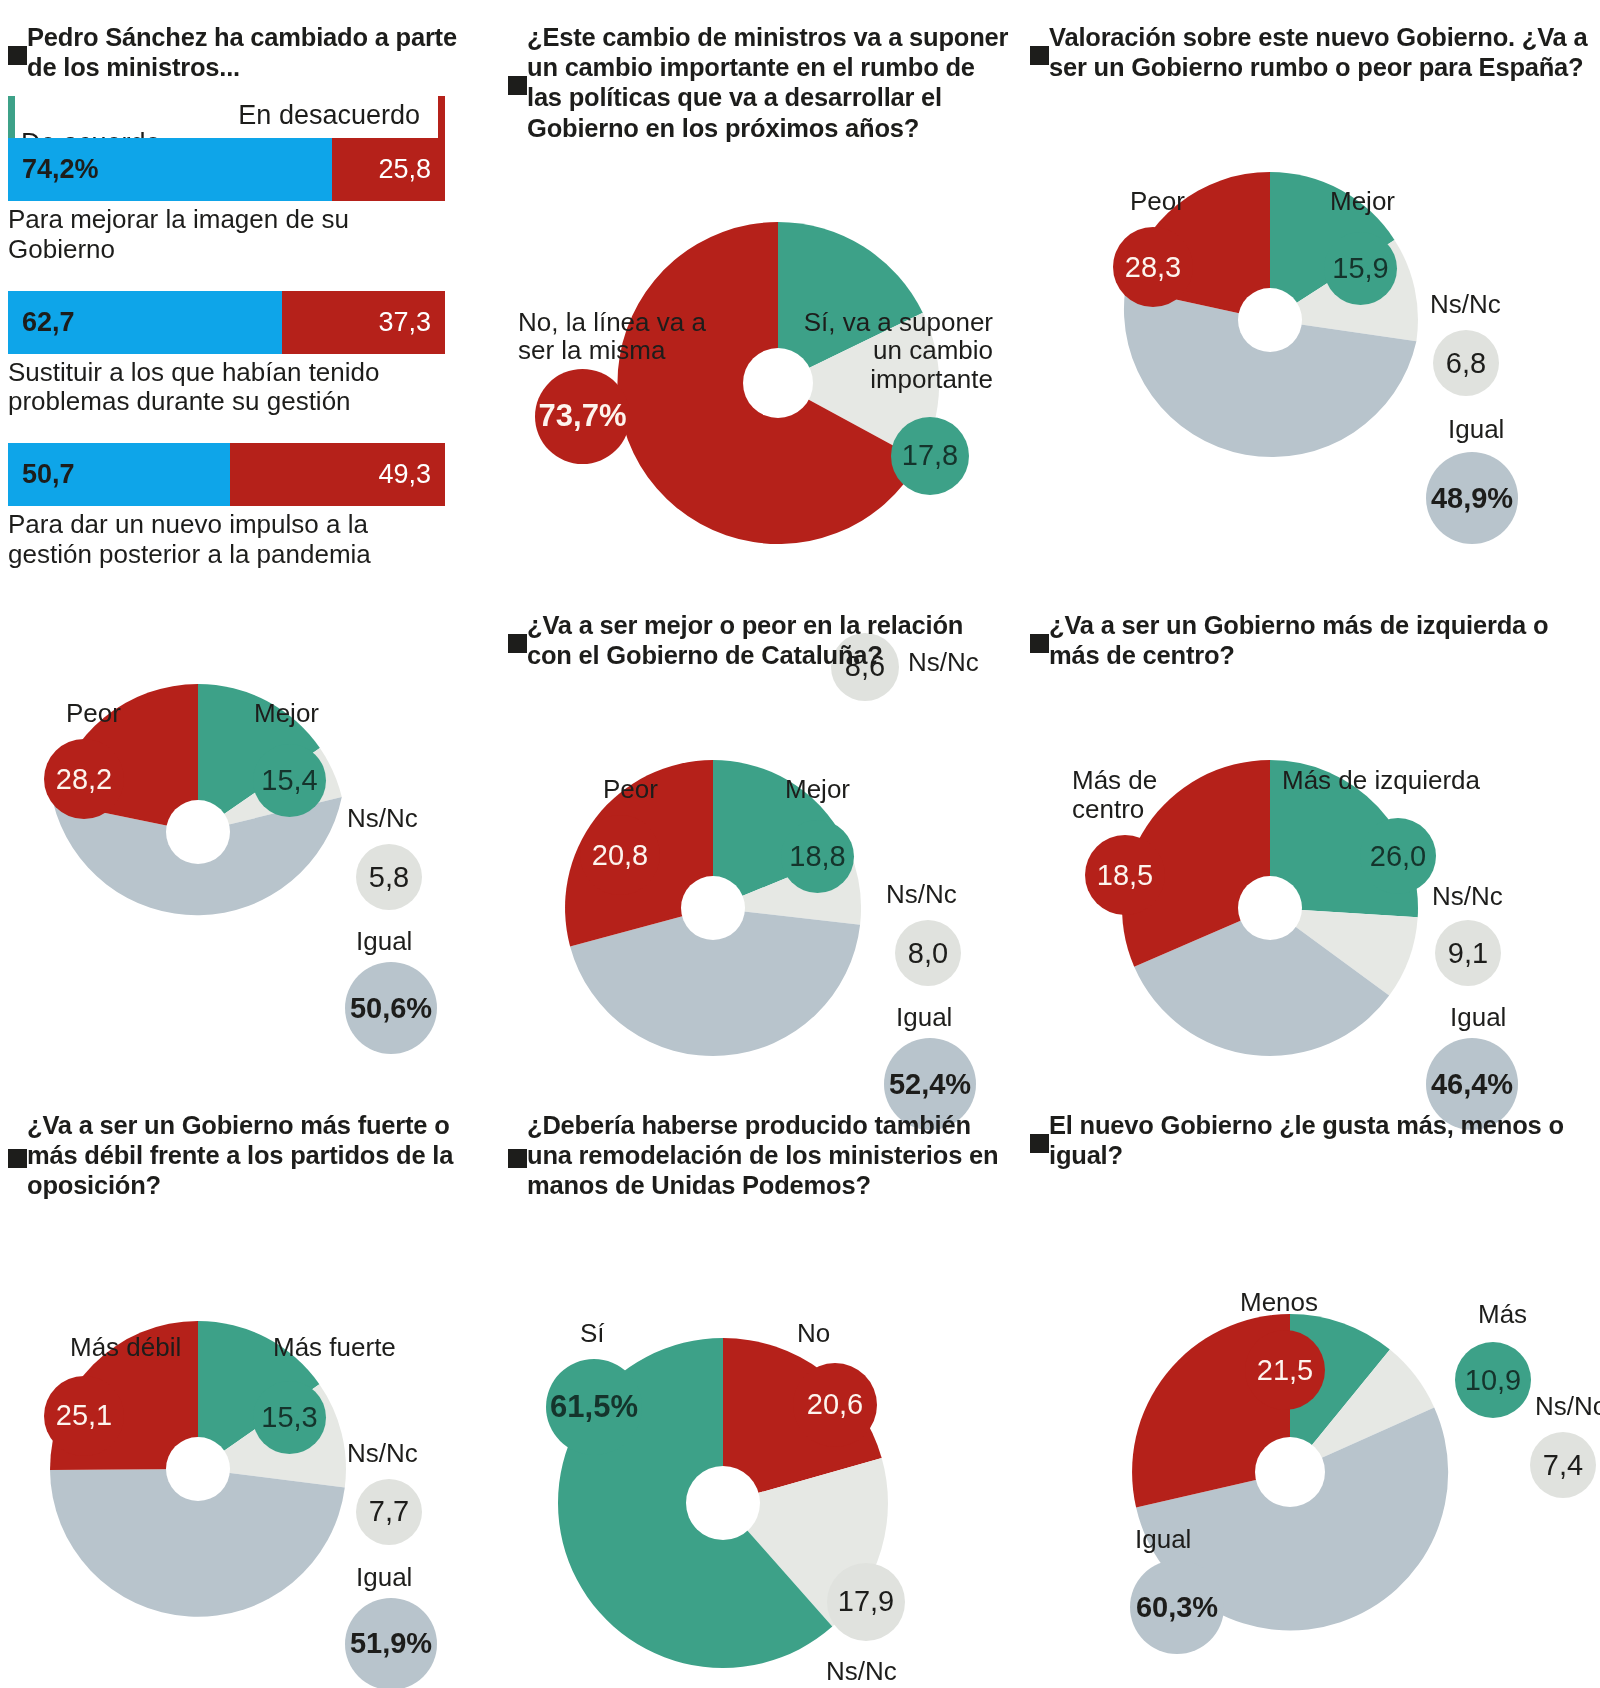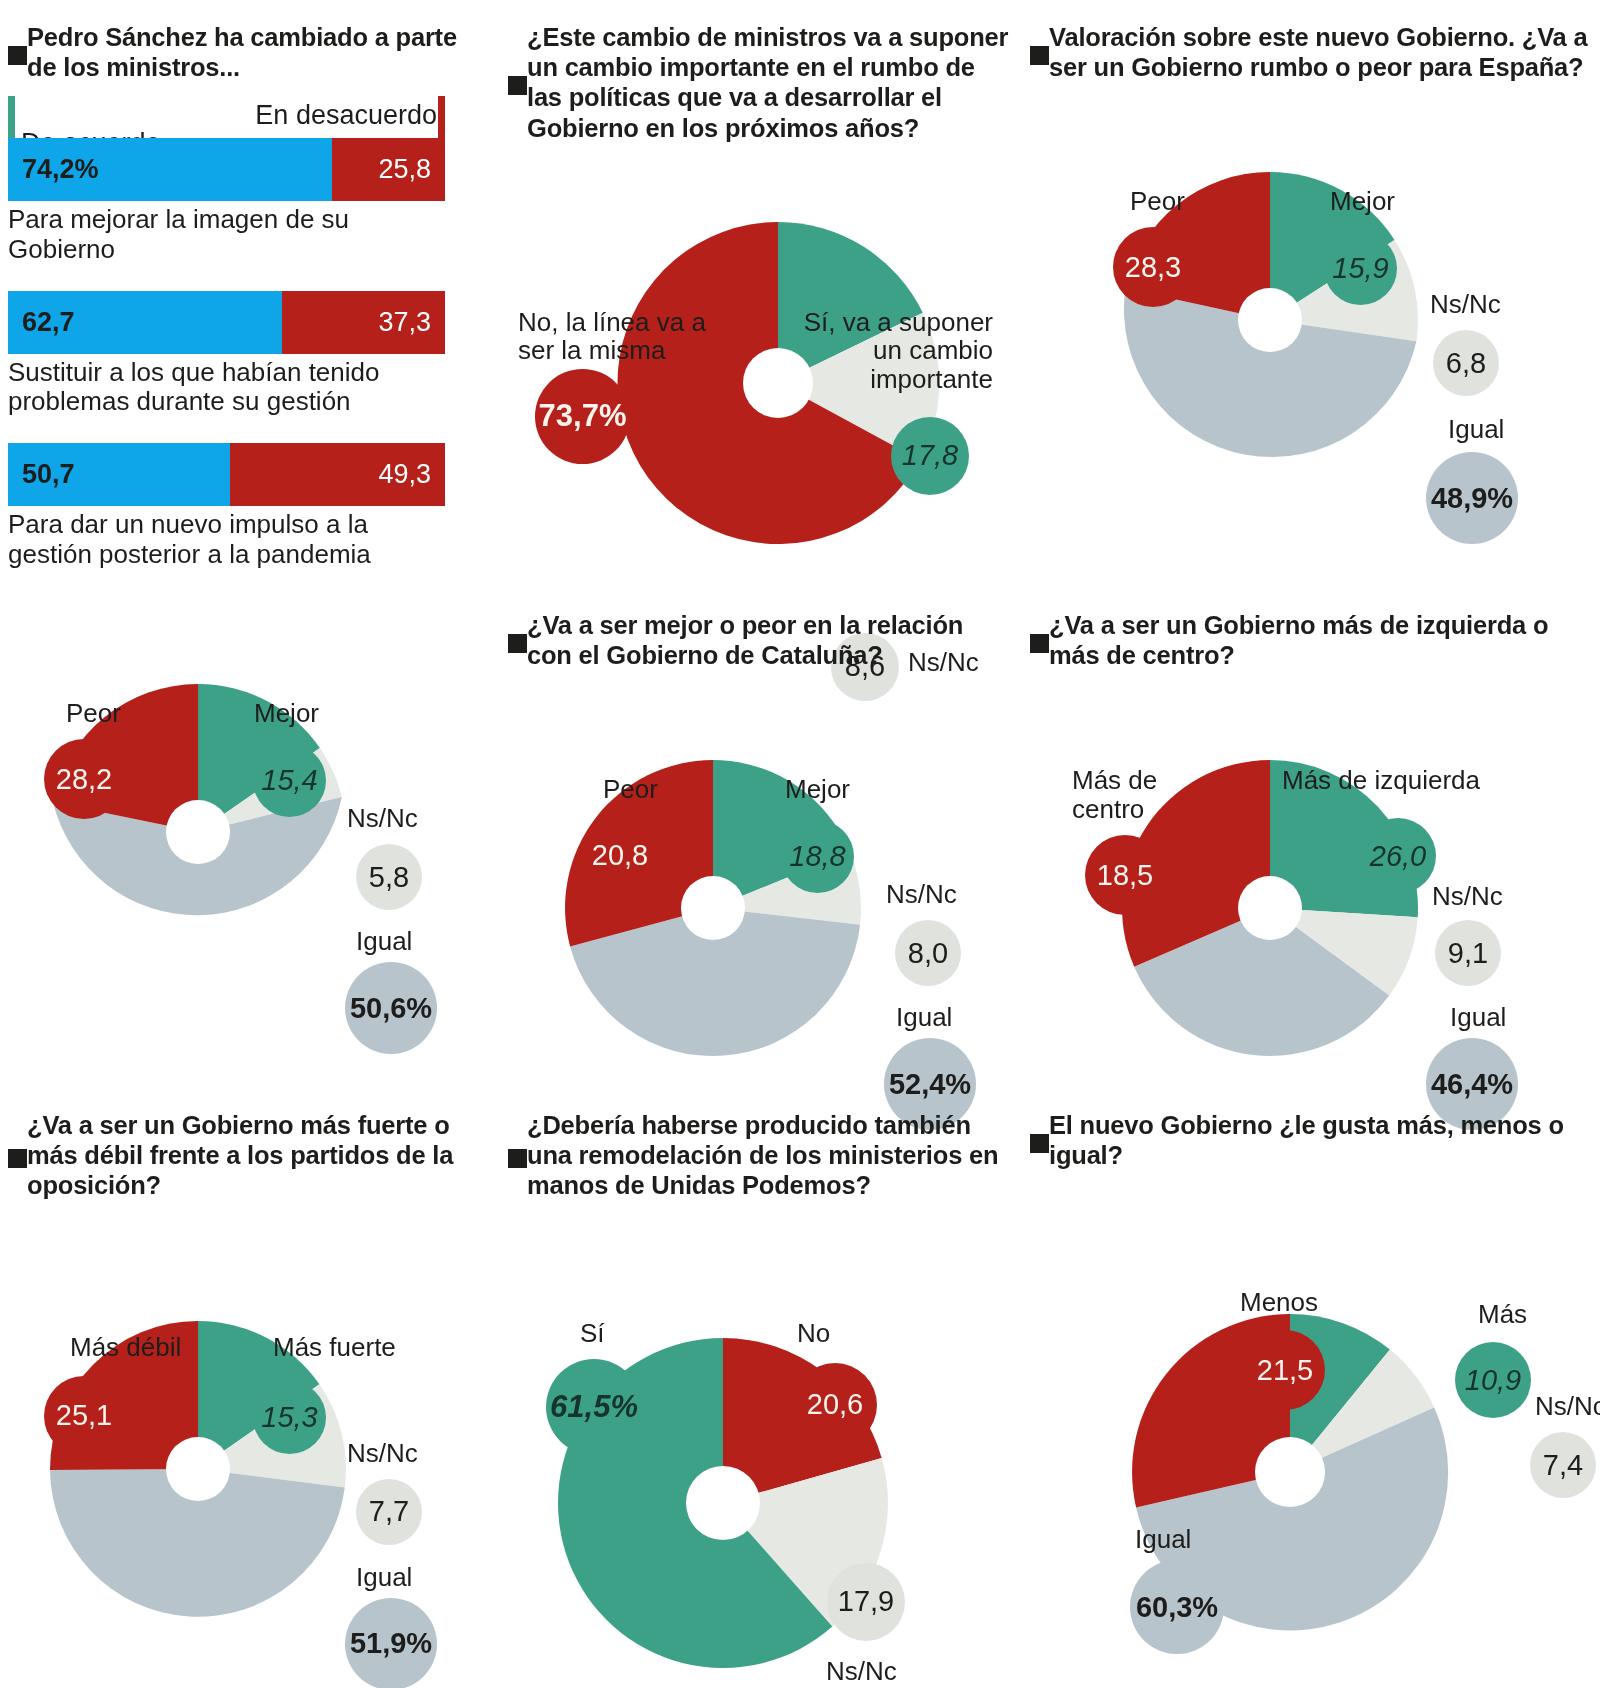--- a/index.html
+++ b/index.html
@@ -41,21 +41,21 @@
   }
   .legendrow .tickL,.legendrow .tickR{
     position:absolute; top:0; width:7px; height:42px;
   }
   .legendrow .tickL{left:0; background:#3da188;}
   .legendrow .tickR{right:0; background:#b5211a;}
   .legendrow .lbl{
     position:absolute; top:3px; font-size:27px; line-height:1.25; color:#1d1d1b;
   }
   .legendrow .lbl.l{left:13px;margin-top:28px;}
-  .legendrow .lbl.r{right:8px;}
+  .legendrow .lbl.r{right:25px;}
 
   .barwrap{position:relative; width:437px; height:63px; display:flex; margin-bottom:0;}
   .barwrap+.barcap{margin-bottom:26px;}
   .seg{display:flex; align-items:center; height:63px; box-sizing:border-box;}
   .seg.green{background:#0ea5e9; color:#1d1d1b; font-weight:bold; padding-left:14px; font-size:27px;}
   .seg.red{background:#b5211a; color:#ffffff; justify-content:flex-end; padding-right:14px; font-size:27px;padding-left:19px;}
   .barcap{font-size:26px; line-height:1.14; margin-top:4px; margin-bottom:24px; color:#1d1d1b;}
 
   
   .donutblock{position:relative; width:100%; height:100%;}
@@ -64,21 +64,21 @@
     position:absolute; font-size:26px; line-height:1.1; color:#1d1d1b;
     white-space:nowrap;
   }
   .lab.two{white-space:normal;}
   .bubble{
     position:absolute; border-radius:50%;
     display:flex; align-items:center; justify-content:center;
     font-size:29px; color:#1d1d1b;
   }
   .bubble.red{background:#b5211a; color:#fdf4ee;}
-  .bubble.green{background:#3da188; color:#15342c;font-style:italic;}
+  .bubble.green{background:#3da188; color:#15342c;}
   .bubble.gray{background:#e0e2de; color:#1d1d1b;}
   .bubble.blue{background:#b8c4cc; color:#1d1d1b;}
   .bubble.big{font-weight:bold;}
 </style>
 </head>
 <body>
 
 <div class="grid">
 
   <div class="panel p1">

